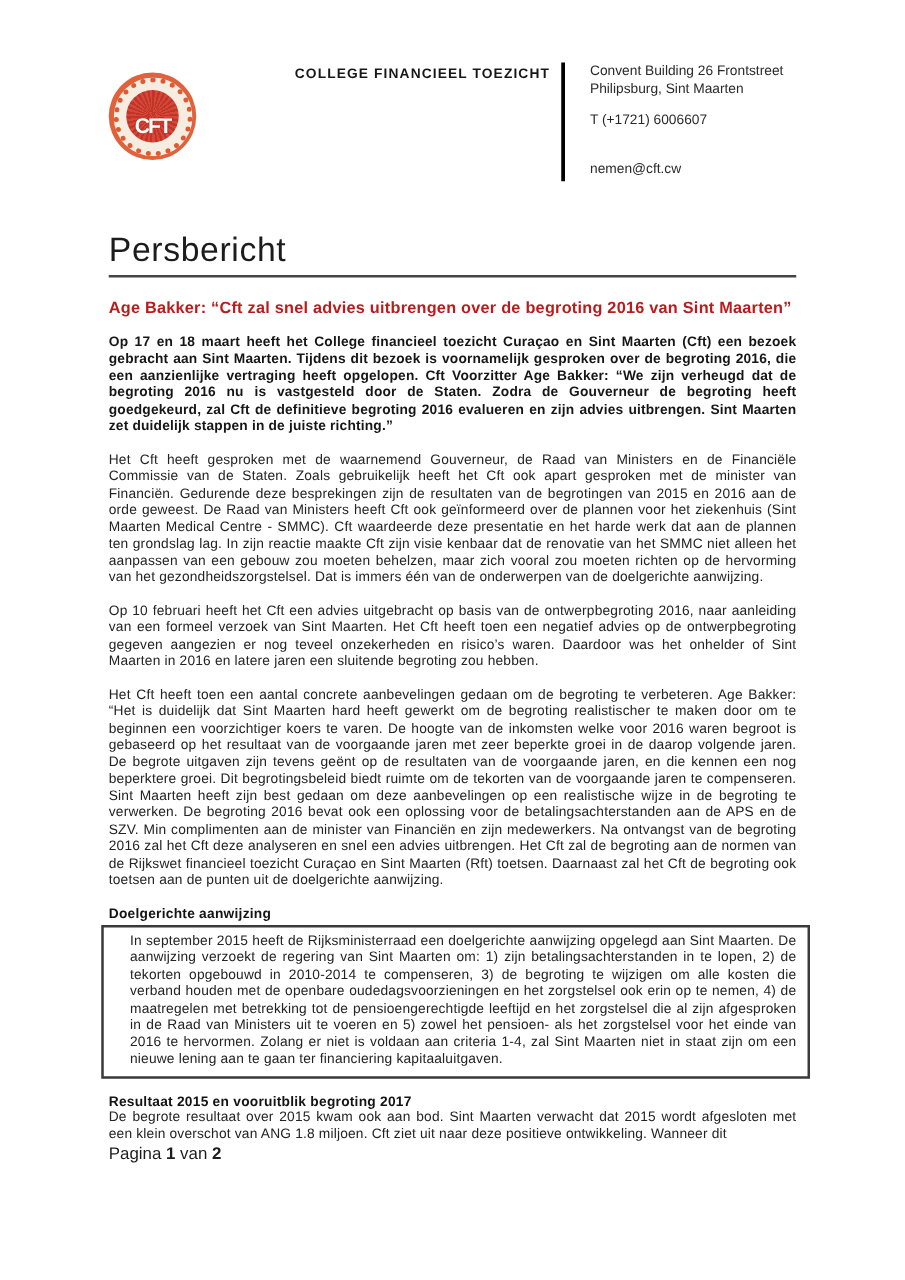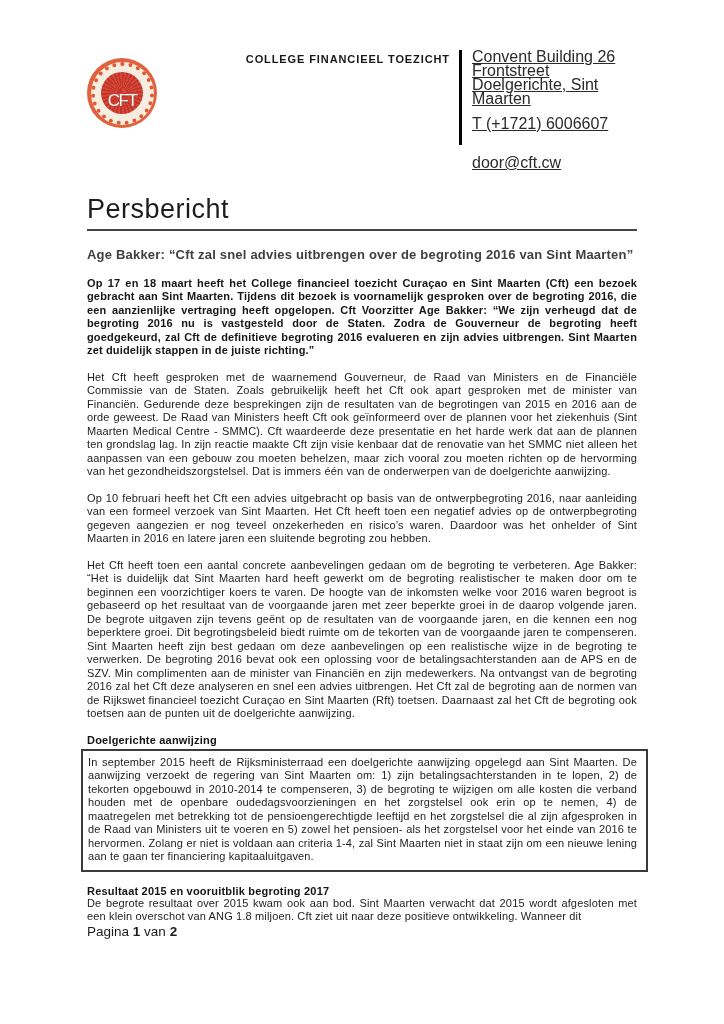--- a/index.html
+++ b/index.html
@@ -30,52 +30,52 @@
     background:#f7ece0;
     border:4px dotted #dd5a34;
     display:flex; align-items:center; justify-content:center;
   }
   .logo-inner {
     width:42px; height:42px; border-radius:50%;
     background:repeating-conic-gradient(#c23427 0deg 6deg, #d4483a 6deg 12deg);
     display:flex; align-items:center; justify-content:center;
   }
   .logo-text {
-    color:#ffffff; font-weight:normal; font-size:17px;
+    color:#ffffff; font-weight:bold; font-size:17px;
     letter-spacing:-1.5px; text-shadow:0 0 1px #8e1f16;margin-top:16px;
   }
   .head-right { margin-left:auto; display:flex; margin-top:-5px;justify-content:space-between; }
   .org-name {
     font-weight:bold; font-size:11px; letter-spacing:0.9px;
     color:#171717; margin-right:9px; padding-top:3px; white-space:nowrap;
   }
   .head-divider { width:3px; height:95px; background:#000000; flex:none; }
-  .contact { margin-left:10px; font-size:16px; line-height:14px; color:#2a2a2a; width:165px;text-decoration:underline; }
+  .contact { margin-left:20px; font-size:11px; line-height:14px; color:#2a2a2a; width:165px; }
   .contact .phone { margin-top:11px; }
   .contact .email { margin-top:25px; }
 
   
-  .title-block { margin-top:24px; }
+  .title-block { margin-top:40px; }
   .doc-title { font-size:27px; font-weight:400; color:#1c1c1c; letter-spacing:0.5px; line-height:30px; }
   .doc-date { font-size:11px; color:#2a2a2a; margin-top:2px; }
   .title-rule { border:none; border-top:2px solid #454545; margin-top:5px; }
 
   
   .headline {
-    margin-top:15px; font-size:13px; font-weight:bold; color:#404040;
+    margin-top:15px; font-size:13px; font-weight:bold; color:#b91c1c;
     line-height:18.5px; letter-spacing:0.2px;
   }
   p.body { font-size:11px; line-height:13.5px; text-align:justify; color:#232323; letter-spacing:0.15px; }
   p.lead { margin-top:12px; font-weight:bold; color:#161616; }
   p.spaced { margin-top:13px; }
   .section-heading { margin-top:13px; font-size:11px; font-weight:bold; color:#141414; letter-spacing:0.2px; }
   .aanwijzing-box {
     margin:3px -11px 0 -6px;
     border:2px solid #3a3a3a;
-    padding:5px 9px 6px 5px;
+    padding:5px 9px 6px 21px;
   }
   .aanwijzing-box p.body { margin-top:0; }
 
   
   .page-footer { margin-top:0; text-align:left; font-size:13.5px; color:#1d1d1d; }
   .page-footer b { font-weight:bold; }
 </style>
 </head>
 <body>
 
@@ -87,23 +87,23 @@
         <div class="logo-inner">
           <span class="logo-text">CFT</span>
         </div>
       </div>
     </div>
     <div class="head-right">
       <div class="org-name">COLLEGE FINANCIEEL TOEZICHT</div>
       <div class="head-divider"></div>
       <div class="contact">
         <div>Convent Building 26 Frontstreet</div>
-        <div>Doelgerichte, Sint Maarten</div>
+        <div>Philipsburg, Sint Maarten</div>
         <div class="phone">T (+1721) 6006607</div>
-        <div class="email">door@cft.cw</div>
+        <div class="email">nemen@cft.cw</div>
       </div>
     </div>
   </div>
 
   <div class="title-block">
     <div class="doc-title">Persbericht</div>
     <hr class="title-rule">
   </div>
 
   <div class="headline">Age Bakker: “Cft zal snel advies uitbrengen over de begroting 2016 van Sint Maarten”</div>

